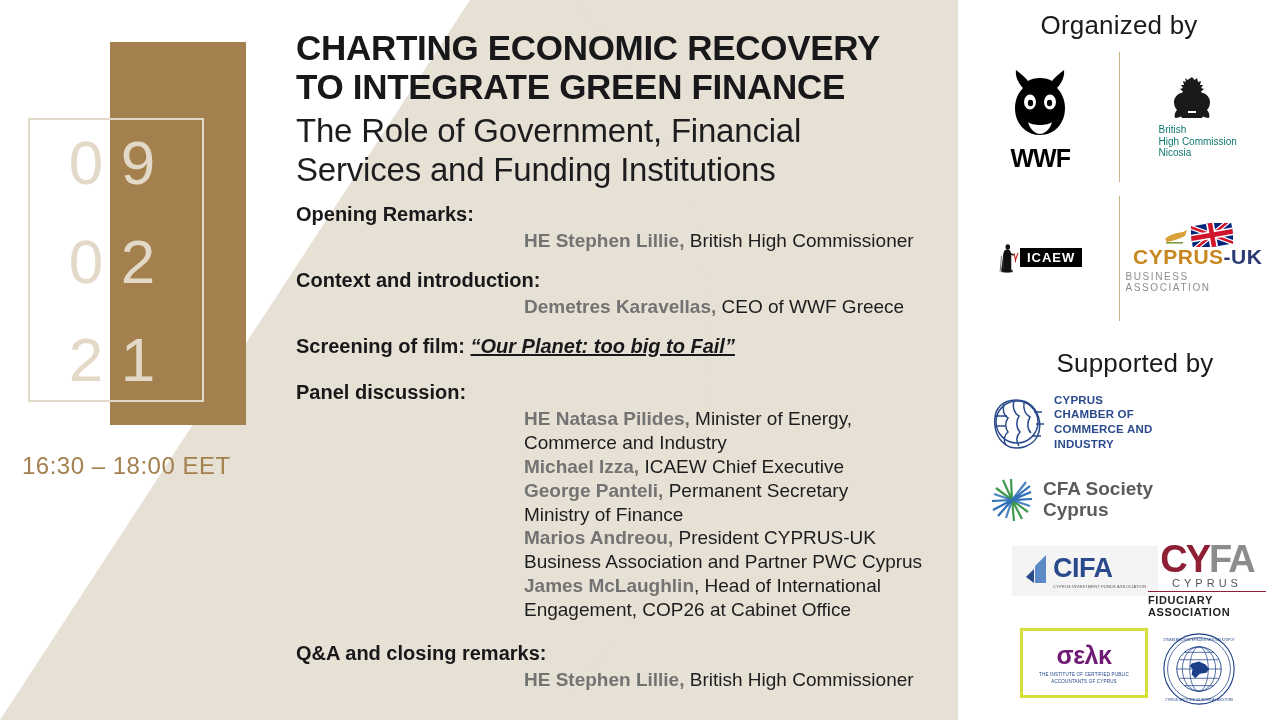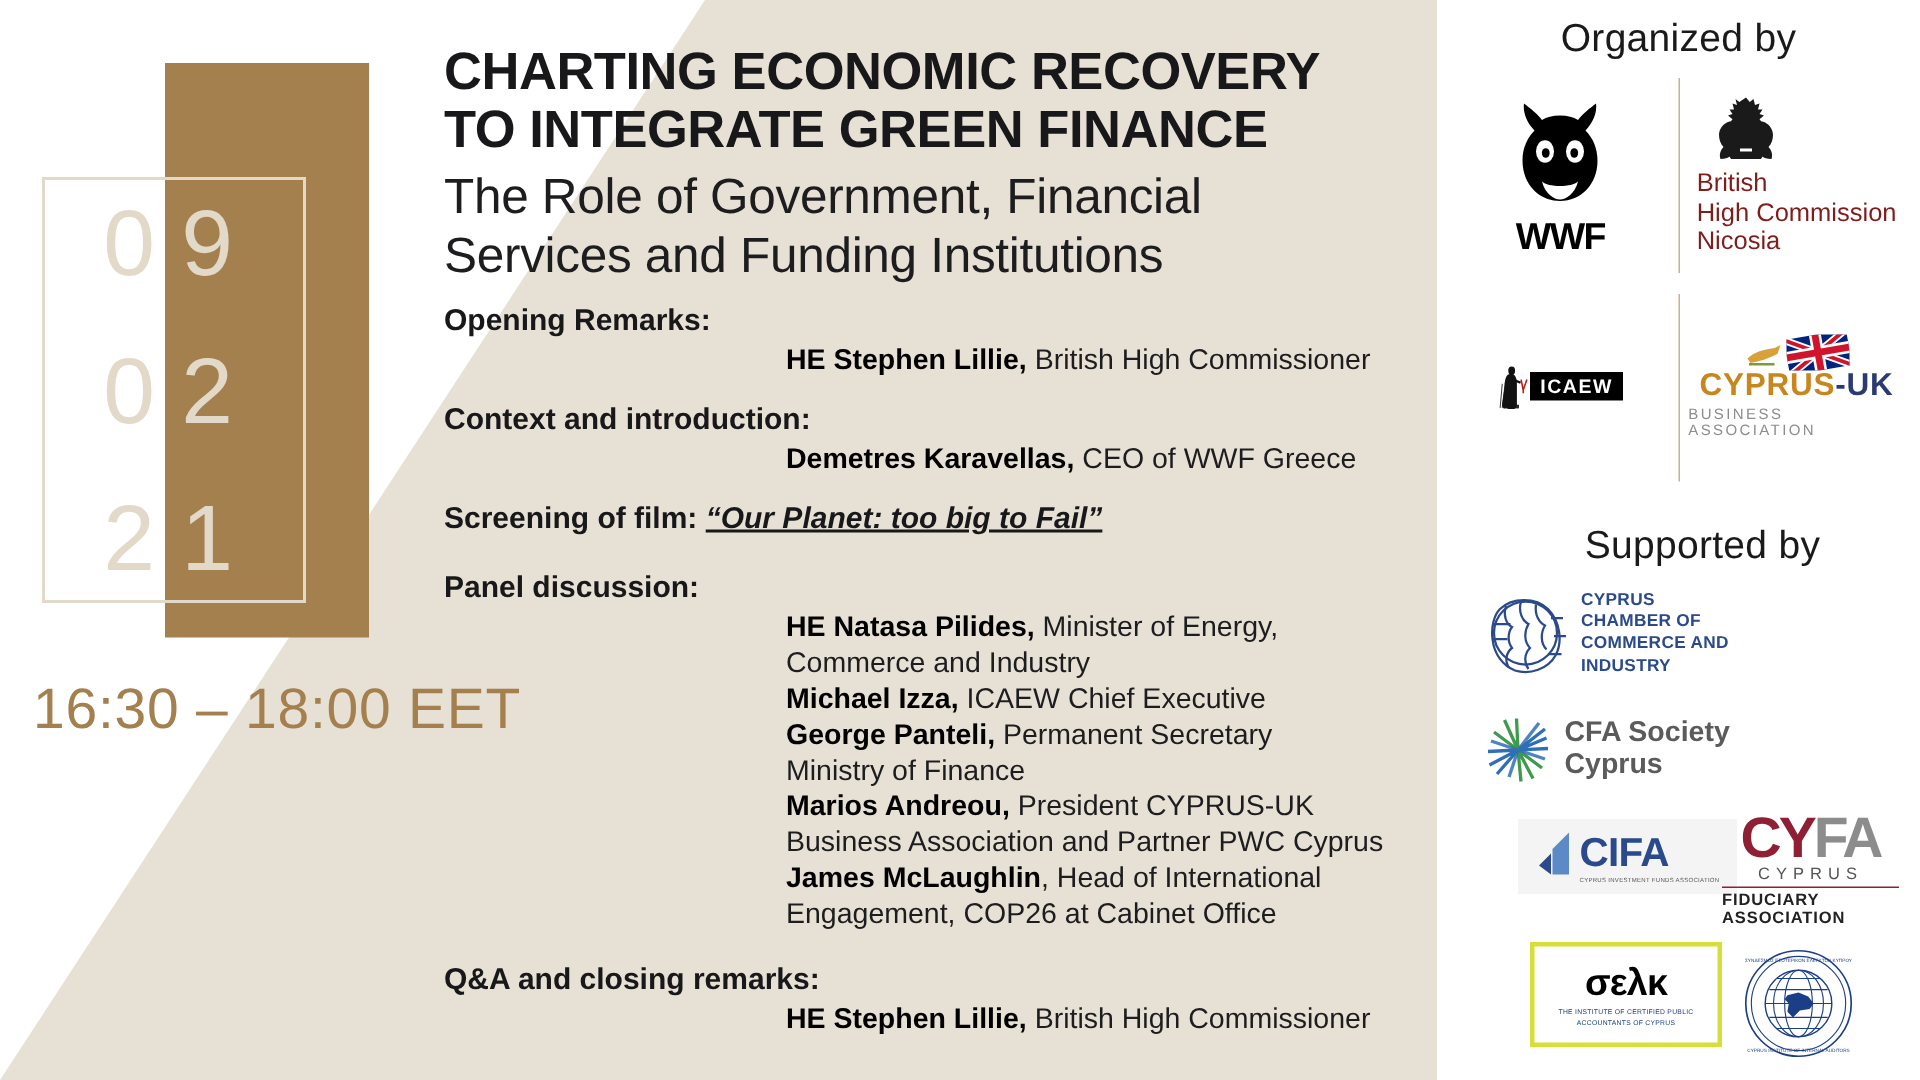--- a/index.html
+++ b/index.html
@@ -41,21 +41,21 @@
   .date-row{
     display:flex;justify-content:center;width:100%;
     font-size:62px;line-height:0.95;font-weight:300;letter-spacing:8px;
     font-family:"Liberation Sans", sans-serif;
     color:#e2d9c8;
   }
   .date-row span{display:inline-block;width:52px;text-align:center;}
 
   .event-time{
     position:absolute;left:22px;top:452px;
-    font-size:38px;font-weight:300;color:#a3804e;letter-spacing:0.5px;
+    font-size:24px;font-weight:300;color:#a3804e;letter-spacing:0.5px;
     white-space:nowrap;
     text-align:center;
   }
 
   
   .content{position:absolute;left:296px;top:28px;width:648px;}
   .title-main{
     font-size:35px;font-weight:bold;color:#18181a;
     line-height:1.12;letter-spacing:-0.3px;margin:0;
   }
@@ -65,41 +65,41 @@
   }
 
   .agenda{margin-top:10px;}
   .agenda-block{margin-bottom:2px;}
   .agenda-label{
     font-size:20px;font-weight:bold;color:#18181a;line-height:1.5;
   }
   .agenda-label .film-title{font-weight:bold;font-style:italic;text-decoration:underline;}
   .agenda-people{padding-left:228px;}
   .person{font-size:19px;line-height:1.26;color:#1d1d1f;font-weight:300;}
-  .person b{font-weight:bold;color:#000000;}
+  .person b{font-weight:bold;color:#737373;}
   .spacer-sm{height:10px;}
   .spacer-md{height:14px;}
 
   
   .rail{position:absolute;left:958px;top:0;width:322px;height:720px;background:#ffffff;}
   .rail-heading{
     text-align:center;font-size:26px;font-weight:300;color:#1a1a1a;
     letter-spacing:0.2px;
   }
   .logo-pair{display:flex;align-items:center;justify-content:center;}
   .vdivider{width:1px;background:#c9b28a;align-self:stretch;margin:0 6px;}
   .logo-cell{display:flex;align-items:center;justify-content:center;}
 
   
   .wwf{width:86px;text-align:center;}
   .wwf-name{font-weight:bold;font-size:25px;letter-spacing:-1px;color:#000;margin-top:-2px;}
 
   
   .bhc{display:flex;flex-direction:column;align-items:flex-start;}
-  .bhc-txt{font-size:17px;line-height:1.15;color:#7f1d1d;margin-top:3px;}
+  .bhc-txt{font-size:10px;line-height:1.15;color:#0f766e;margin-top:3px;}
 
   
   .icaew{width:84px;display:flex;flex-direction:row;align-items:center;}
   .icaew-badge{
     background:#000;color:#fff;font-weight:bold;font-size:13px;
     letter-spacing:1px;padding:2px 7px;margin-top:-2px;
   }
 
   
   .cyuk{display:flex;flex-direction:column;align-items:center;}
@@ -123,21 +123,21 @@
   
   .cyfa{display:flex;flex-direction:column;align-items:center;}
   .cyfa-main{font-size:38px;font-weight:bold;color:#8e1f34;letter-spacing:-2px;line-height:0.9;}
   .cyfa-main .gray{color:#8c8c8c;}
   .cyfa-cy{font-size:11px;letter-spacing:4px;color:#555;margin-top:1px;}
   .cyfa-rule{width:100%;height:1px;background:#8e1f34;margin:2px 0;}
   .cyfa-fid{font-size:11px;font-weight:bold;letter-spacing:0.6px;color:#222;}
 
   
   .selk-box{border:3px solid #d6df3a;padding:10px 16px;text-align:center;background:#fff;}
-  .selk-main{font-size:25px;font-weight:bold;color:#000000;letter-spacing:-0.5px;}
+  .selk-main{font-size:25px;font-weight:bold;color:#701a75;letter-spacing:-0.5px;}
   .selk-sub{font-size:4.5px;color:#1b3f86;line-height:1.45;letter-spacing:0.2px;margin-top:2px;}
 
   
   .ciia{width:74px;height:74px;position:relative;}
 </style>
 </head>
 <body>
 
 <div id="poster">
 

